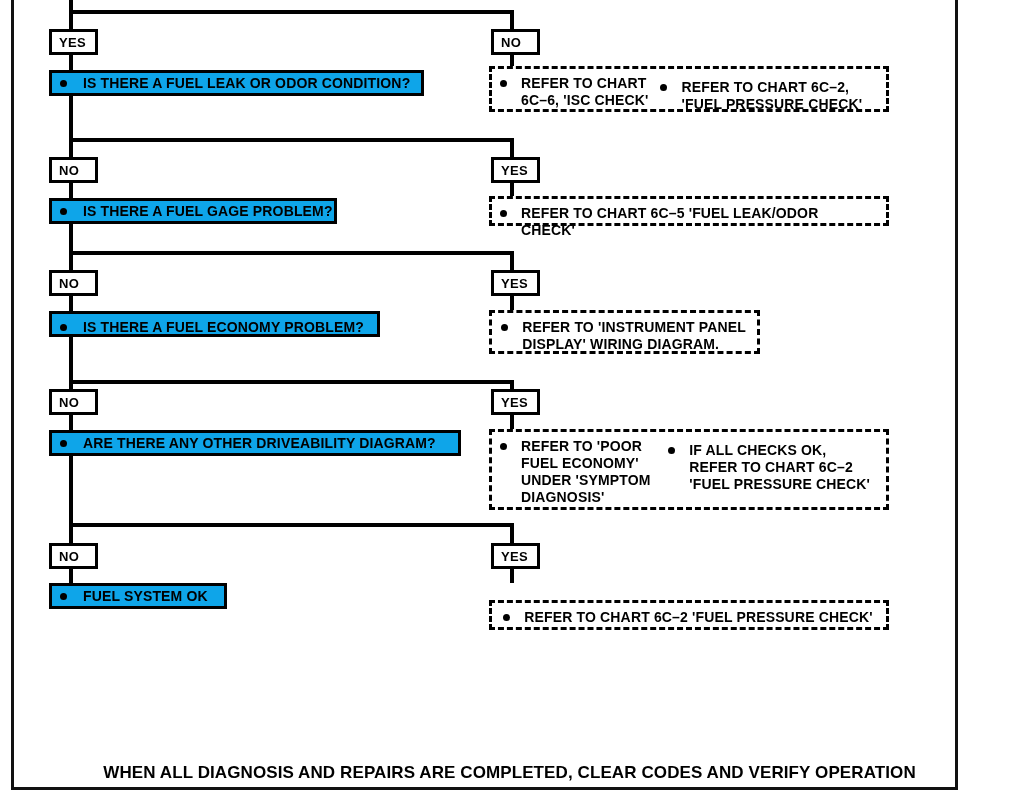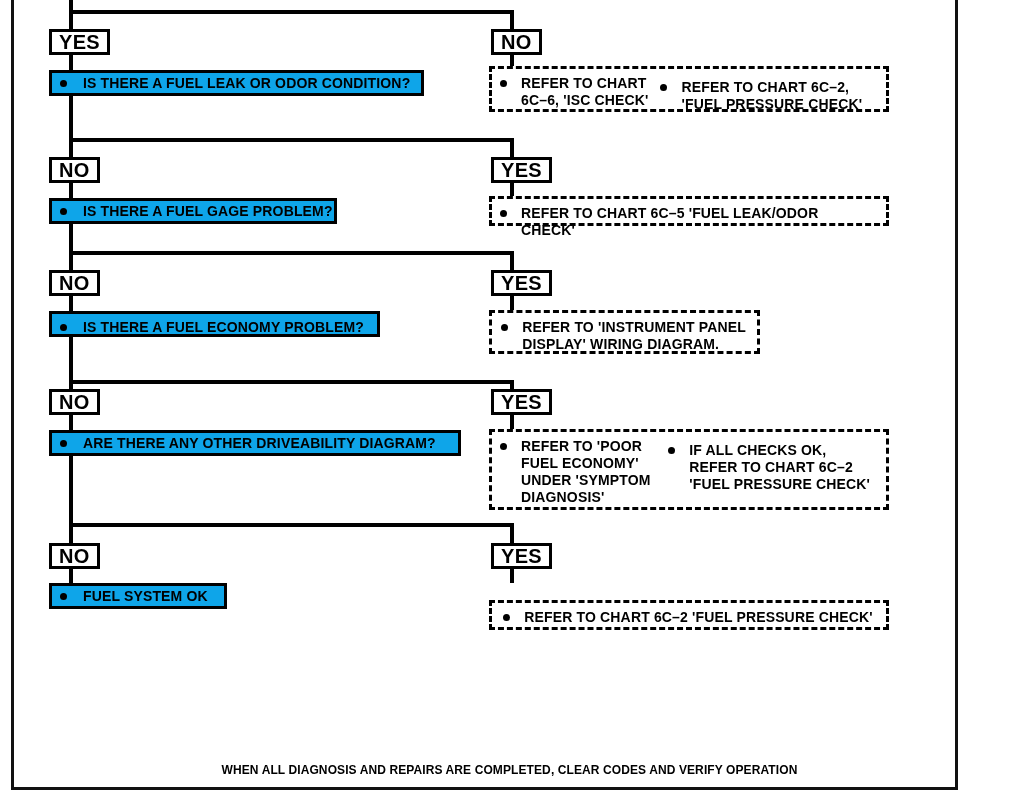--- a/index.html
+++ b/index.html
@@ -63,21 +63,21 @@
   .tag {
     position: absolute;
     box-sizing: border-box;
     border: 3px solid #000000;
     background: #ffffff;
     height: 26px;
     min-width: 49px;
     padding: 0 7px;
     display: flex;
     align-items: center;
-    font-size: 20px;
+    font-size: 13px;
     font-weight: 700;
     letter-spacing: 0.3px;
     line-height: 1;
   }
 
   
   .solid-box {
     position: absolute;
     box-sizing: border-box;
     border: 3px solid #000000;
@@ -135,21 +135,21 @@
     white-space: nowrap;
   }
 
   
   .footer-note {
     position: absolute;
     left: 0;
     top: 763px;
     width: 1019px;
     text-align: center;
-    font-size: 12px;
+    font-size: 17px;
     font-weight: 700;
     letter-spacing: 0.1px;
   }
 </style>
 </head>
 <body>
 
 <div id="page">
 
   <div class="frame-left"></div>

